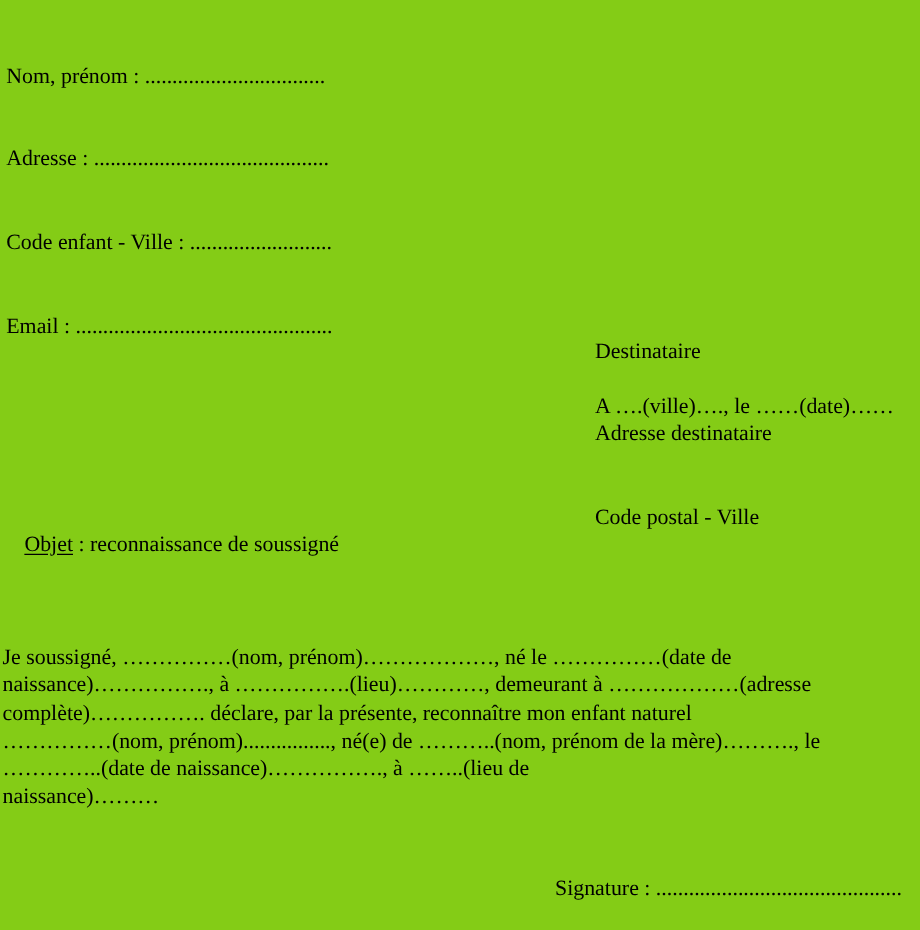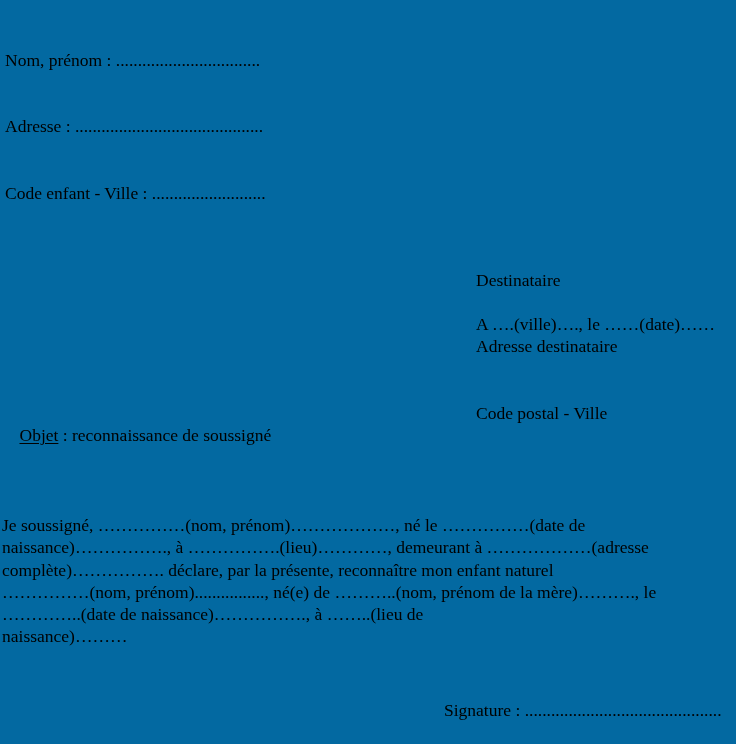--- a/index.html
+++ b/index.html
@@ -4,21 +4,21 @@
 <style>
   html, body {
     margin: 0;
     padding: 0;
     background: #ffffff;
   }
   .page {
     position: relative;
     width: 736px;
     height: 744px;
-    background: #0369a1;
+    background: #84cc16;
     color: #000000;
     font-family: "Liberation Serif", "DejaVu Serif", serif;
     font-size: 17.5px;
     line-height: 22.3px;
     overflow: hidden;
   }
   .abs { position: absolute; white-space: pre; }
   .sender-block   { left: 5px;   top: 4px; }
   .recipient-block{ left: 476px; top: 224px; }
   .date-line      { left: 476px; top: 313px; }
@@ -29,20 +29,21 @@
 </style>
 </head>
 <body>
 
 <div class="page">
 
   <div class="abs sender-block">
     <div>Nom, prénom : .................................</div>
     <div>Adresse : ...........................................</div>
     <div>Code enfant - Ville : ..........................</div>
+    <div>Email : ...............................................</div>
   </div>
 
   <div class="abs recipient-block">
     <div>Destinataire</div>
     <div>Adresse destinataire</div>
     <div>Code postal - Ville</div>
   </div>
 
   <div class="abs date-line">A ….(ville)…., le ……(date)……</div>
 

